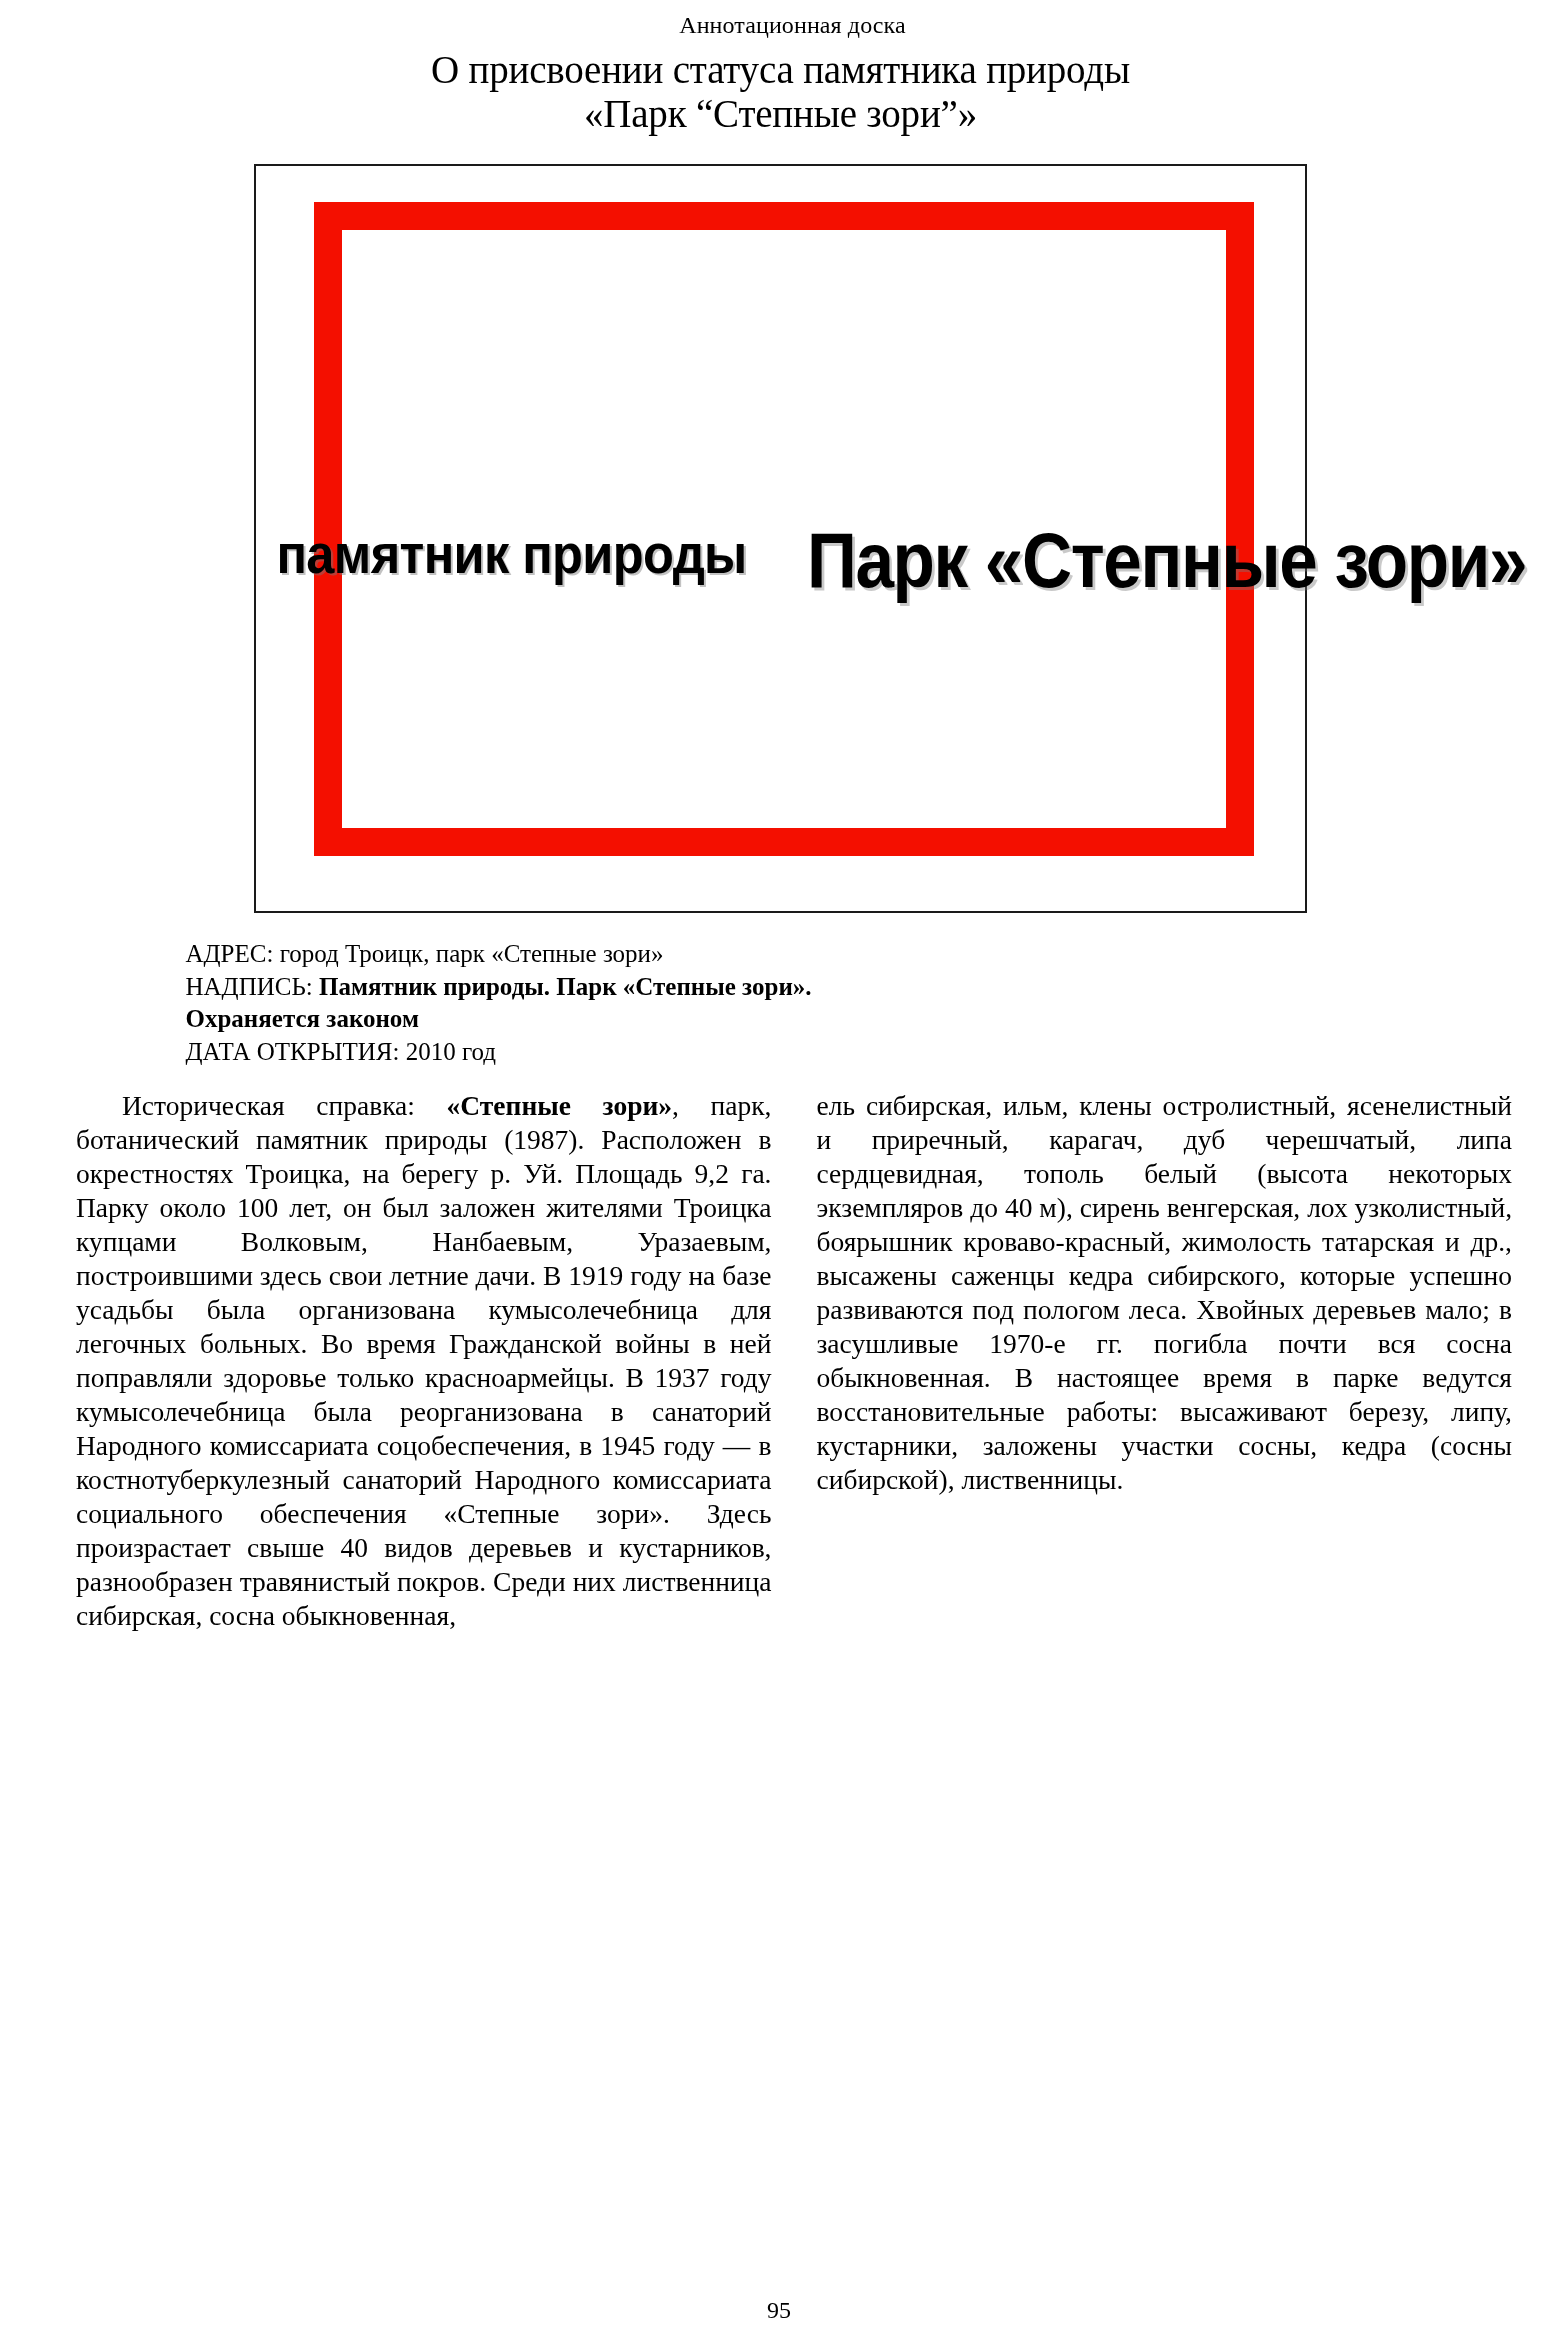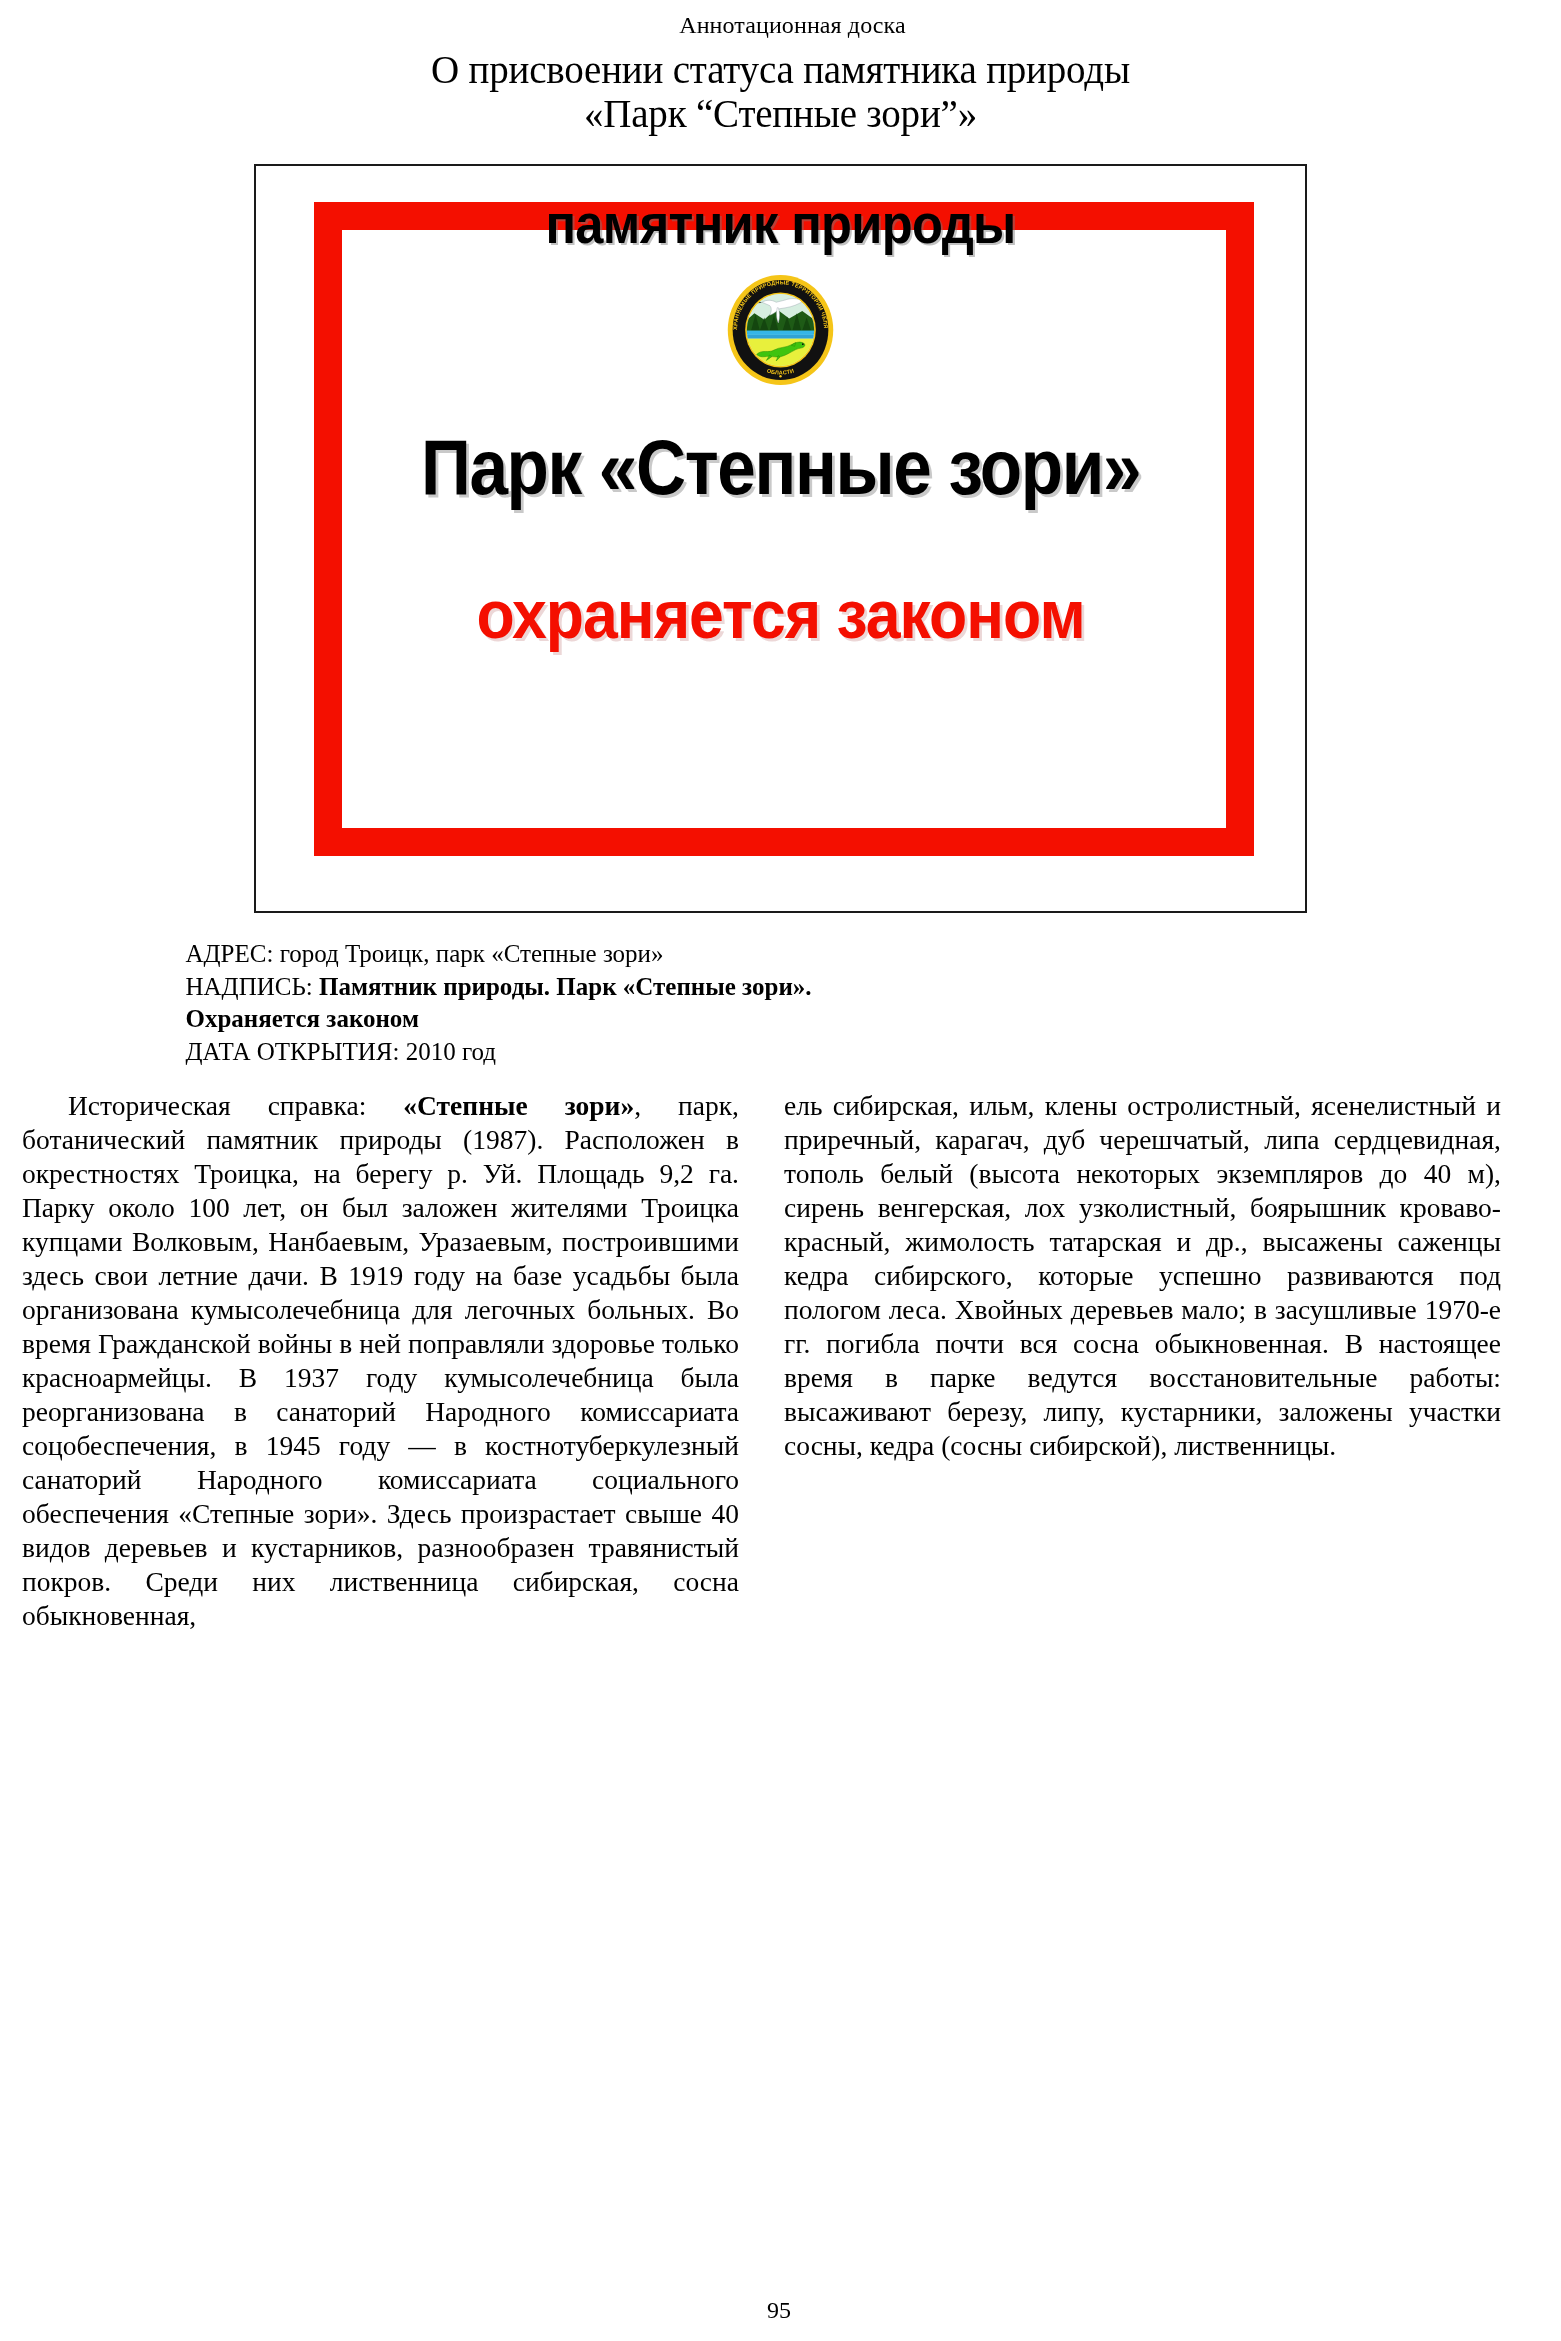--- a/index.html
+++ b/index.html
@@ -67,21 +67,20 @@
     right: 51px;
     bottom: 55px;
     border: 28px solid #F40F00;
     background: #ffffff;
     box-sizing: border-box;
   }
   .sign-inner {
     position: absolute;
     inset: 0;
     display: flex;
-    flex-direction: column;
     align-items: center;
   }
   .sign-heading {
     margin-top: 31px;
     font-family: "Liberation Sans Narrow", "Liberation Sans", "DejaVu Sans", sans-serif;
     font-weight: bold;
     font-size: 55px;
     line-height: 1;
     letter-spacing: -0.7px;
     color: #000000;
@@ -130,21 +129,21 @@
     font-size: 25px;
     line-height: 1.30;
     font-family: "Liberation Serif", "DejaVu Serif", serif;
   }
   .caption .cap-line { display: block; }
   .caption b { font-weight: bold; }
 
   
   .columns {
     margin: 21px 0 0 0;
-    padding: 0 49px 0 22px;
+    padding: 0 49px 0 76px;
     display: flex;
     gap: 45px;
     box-sizing: border-box;
   }
   .col {
     width: 717px;
     font-size: 27.5px;
     line-height: 1.235;
     font-family: "Liberation Serif", "DejaVu Serif", serif;
   }

